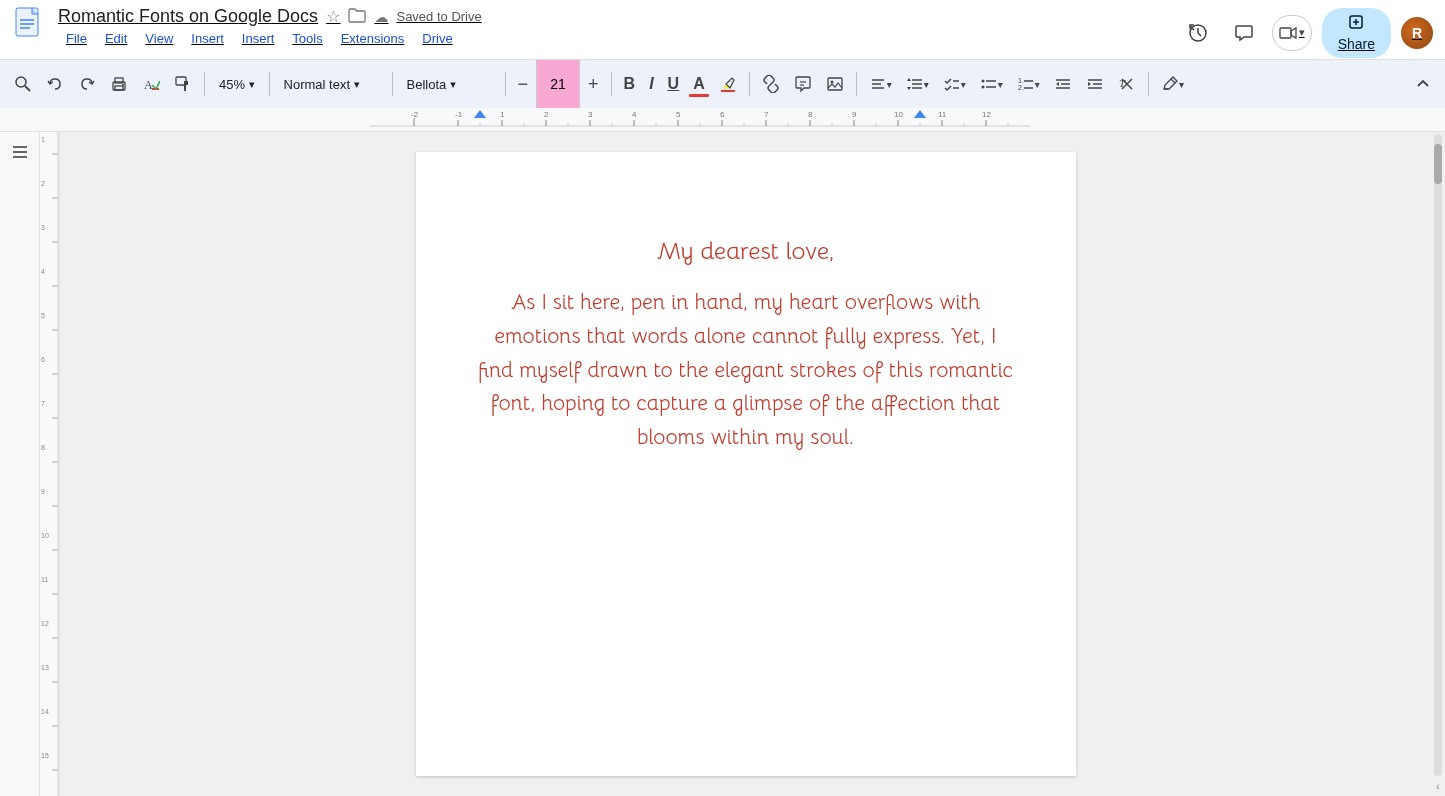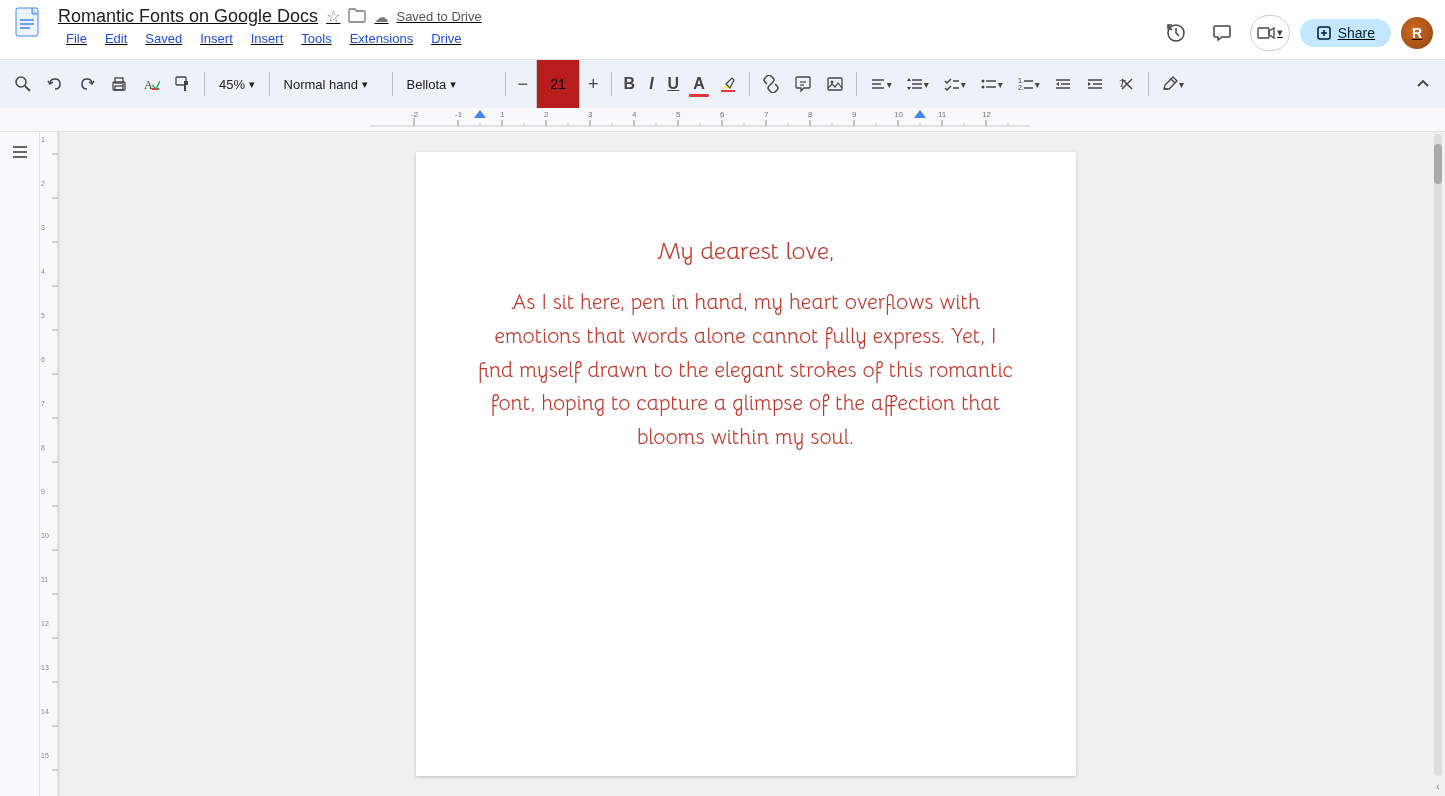--- a/index.html
+++ b/index.html
@@ -31,21 +31,21 @@
     
     #title-right {
       display: flex; align-items: center; gap: 10px; margin-left: auto;
     }
     .title-btn {
       width: 36px; height: 36px; display: flex; align-items: center; justify-content: center;
       border-radius: 50%; cursor: pointer; color: #444; font-size: 18px;
     }
     #share-btn {
       background: #c2e7ff; color: #001d35; font-size: 14px; font-weight: 500;
-      padding: 6px 16px; border-radius: 20px; cursor: pointer; display: flex; align-items: center; gap: 6px;
+      padding: 6px 16px; border-radius: 20px; cursor: pointer; display: flex; align-items: center; gap: 6px; flex-direction: column;
     }
     #avatar {
       width: 32px; height: 32px; border-radius: 50%; overflow: hidden; cursor: pointer;
       background: #8b4513;
     }
 
     
     #toolbar {
       display: flex; align-items: center; background: #edf2fa; padding: 4px 8px; gap: 2px;
       height: 48px; flex-wrap: nowrap; overflow: hidden;
@@ -56,21 +56,21 @@
       white-space: nowrap;
     }
     .tb-sep { width: 1px; height: 24px; background: #bbb; margin: 0 4px; }
     .tb-dropdown {
       display: flex; align-items: center; gap: 4px; padding: 4px 8px;
       border-radius: 4px; cursor: pointer; font-size: 13px; color: #202124;
       border: none; background: transparent;
     }
     #font-size-box {
       width: 44px; text-align: center; font-size: 14px; border: 1px solid #ccc;
-      border-radius: 4px; padding: 19px 4px; background: #b91c1c;
+      border-radius: 4px; padding: 19px 4px; background: #f9a8d4;
     }
     .tb-bold { font-weight: bold; }
 
     
     #ruler-container {
       background: #f8f9fa; border-bottom: 1px solid #e0e0e0;
       height: 24px; display: flex; align-items: center; padding: 0 0 0 370px;
       position: relative; overflow: hidden;
     }
     #ruler {
@@ -161,21 +161,21 @@
         <svg width="18" height="15" viewBox="0 0 18 15">
             <path d="M1 2 Q1 1 2 1 L7 1 L8.5 3 L16 3 Q17 3 17 4 L17 13 Q17 14 16 14 L2 14 Q1 14 1 13 Z" fill="none" stroke="#777" stroke-width="1.3"></path>
           </svg>
       </span>
       <span style="color:#777;font-size:14px;">☁</span>
       <span id="saved-text" style="font-size:13px;color:#555;">Saved to Drive</span>
     </div>
     <div id="menu-bar">
       <span class="menu-item">File</span>
       <span class="menu-item">Edit</span>
-      <span class="menu-item">Saved</span>
+      <span class="menu-item">View</span>
       <span class="menu-item">Insert</span>
       <span class="menu-item">Insert</span>
       <span class="menu-item">Tools</span>
       <span class="menu-item">Extensions</span>
       <span class="menu-item">Drive</span>
     </div>
   </div>
 
   <div id="title-right">
     <div class="title-btn">
@@ -262,21 +262,21 @@
   <div class="tb-sep"></div>
 
   <div class="tb-dropdown">
     <span>45%</span>
     <span style="font-size:11px;">▾</span>
   </div>
 
   <div class="tb-sep"></div>
 
   <div class="tb-dropdown" style="min-width:110px;">
-    <span>Normal hand</span>
+    <span>Normal text</span>
     <span style="font-size:11px;">▾</span>
   </div>
 
   <div class="tb-sep"></div>
 
   <div class="tb-dropdown" style="min-width:100px;">
     <span>Bellota</span>
     <span style="font-size:11px;">▾</span>
   </div>
 

